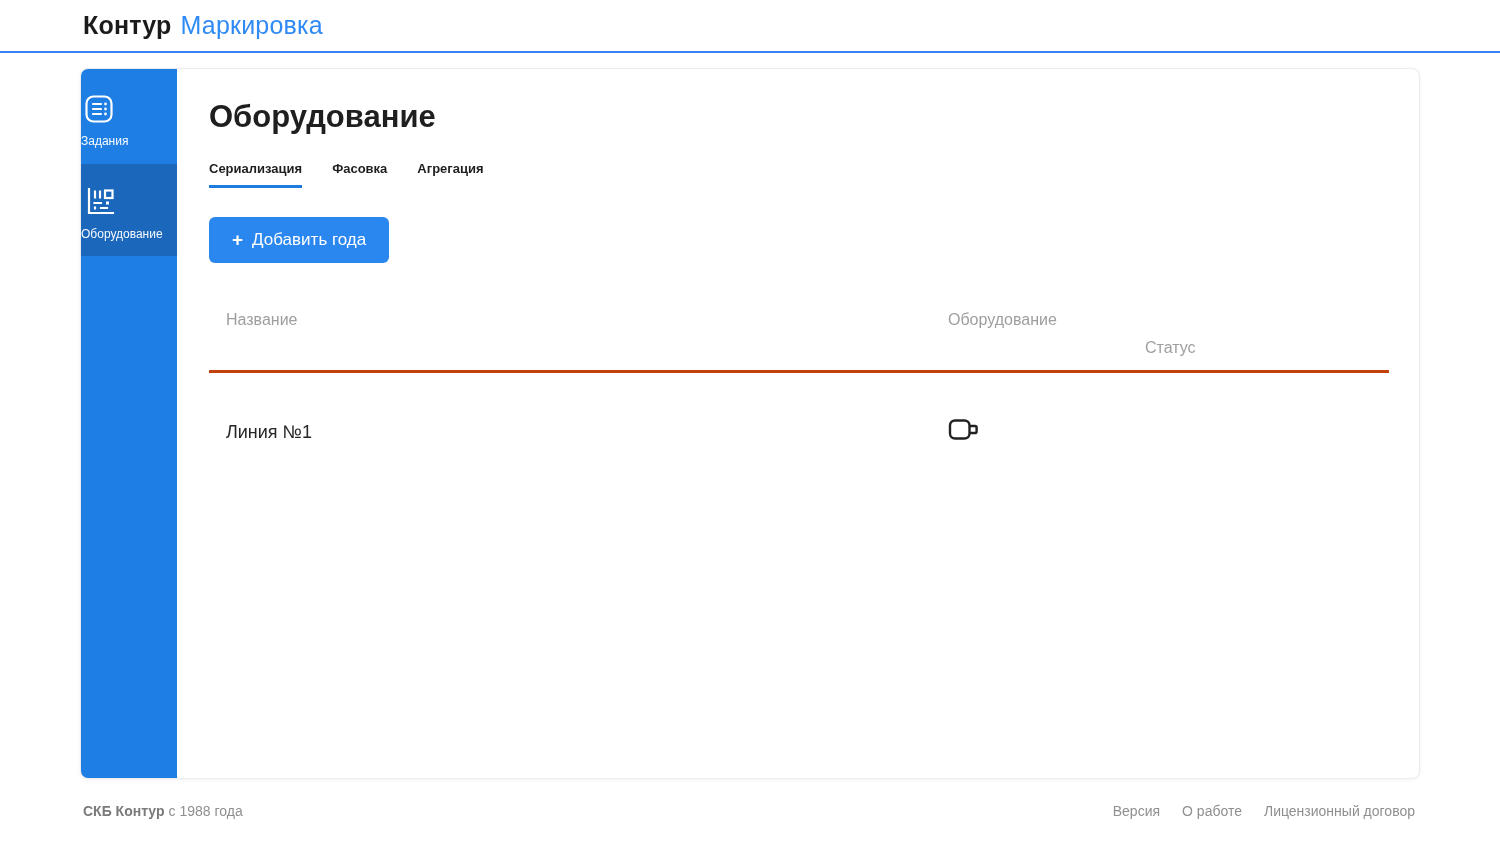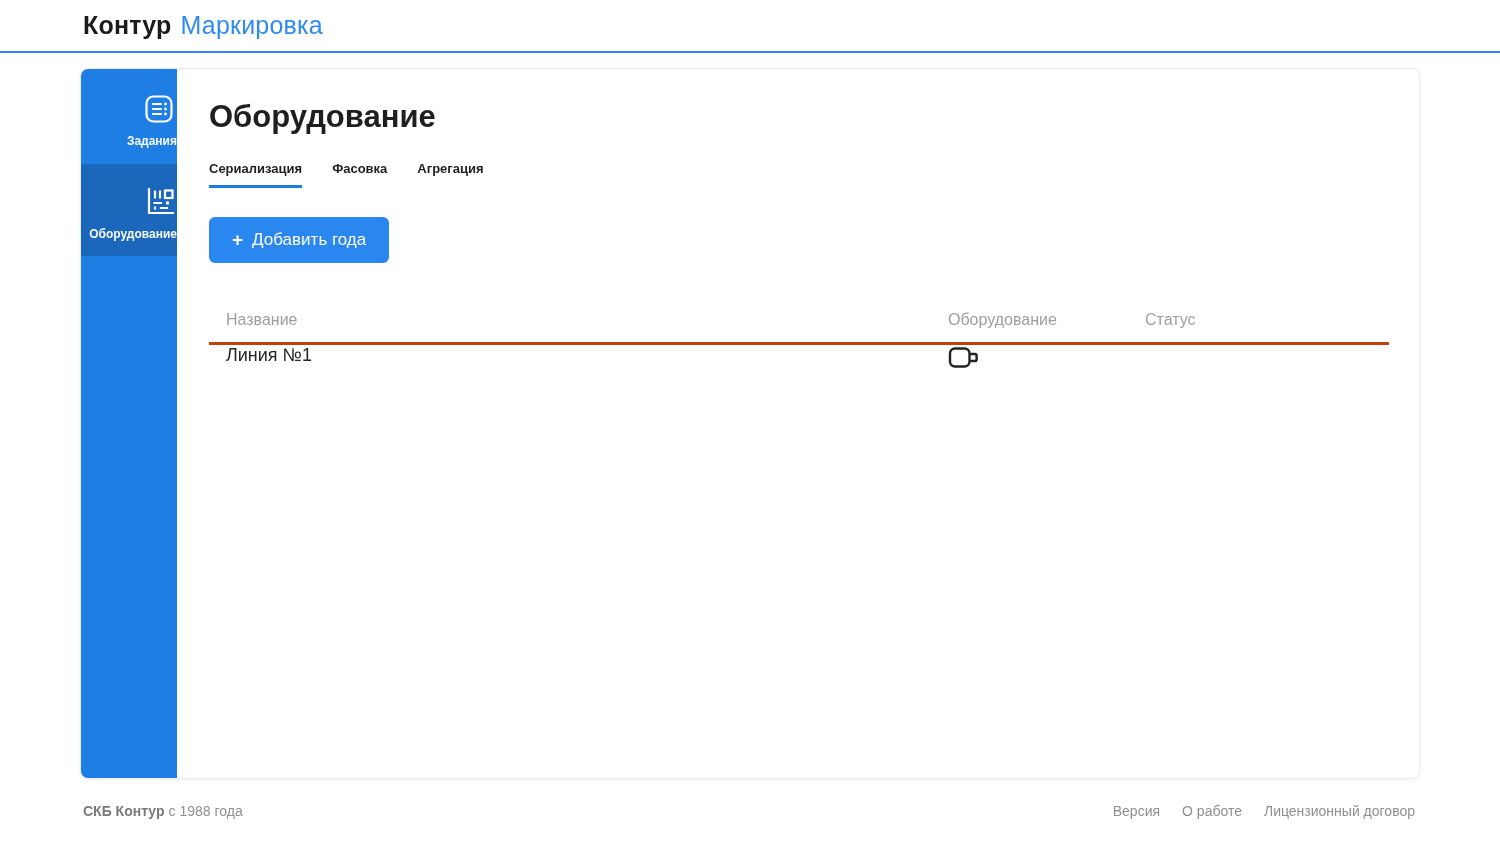--- a/index.html
+++ b/index.html
@@ -13,22 +13,22 @@
   .logo-k { font-weight:700; color:#1b1b1b; }
   .logo-m { font-weight:400; color:var(--logo-blue,#2f8af5); }
 
   
   .card { position:absolute; left:80px; top:68px; width:1340px; height:711px;
           background:#fff; border:1px solid #ececec; border-radius:8px;
           box-shadow:0 1px 4px rgba(0,0,0,.05); display:flex; overflow:hidden; }
 
   
   .sidebar { width:96px; flex:0 0 96px; background:var(--sidebar-blue,#1e7ee3); }
-  .nav-item { height:95px; display:flex; flex-direction:column; align-items:flex-end;
-              justify-content:center; cursor:pointer; padding-top:4px;font-weight:bold; }
+  .nav-item { height:95px; display:flex; flex-direction:column; align-items:flex-start;
+              justify-content:center; cursor:pointer; padding-top:4px; }
   .nav-item.active { height:92px; background:var(--sidebar-active-blue,#1a67bc); }
   .nav-icon { width:36px; height:36px; display:block; margin-bottom:8px; }
   .nav-label { font-size:12px; color:rgba(255,255,255,.96); line-height:1; }
 
   
   .content { flex:1; padding:24px 32px 0 32px; }
   .page-title { font-size:31px; font-weight:700; color:#1f1f1f; line-height:40px; margin-top:4px; }
 
   .tabs { display:flex; gap:30px; margin-top:24px; }
   .tab { font-size:13px; font-weight:700; color:#1f1f1f; padding-bottom:9px;
@@ -37,24 +37,24 @@
 
   .add-btn { margin-top:29px; height:46px; padding:0 23px; border:none; border-radius:6px;
              background:var(--accent-blue,#2b87f0); color:#fff; font-size:17px;
              font-family:inherit; display:flex; align-items:center; gap:9px; cursor:pointer; }
   .add-btn .plus { font-size:19px; font-weight:700; line-height:1; transform:translateY(-1px); }
 
   
   .table { margin-top:48px; width:1180px; }
   .thead { display:flex; border-bottom:3px solid #c2410c; padding-bottom:13px; }
   .th { font-size:16px; color:#9e9e9e; }
-  .trow { display:flex; align-items:flex-start; height:70px; cursor:pointer; }
+  .trow { display:flex; align-items:flex-end; height:70px; cursor:pointer; }
   .col-name  { width:723px; padding-left:17px; }
   .col-equip { width:197px; padding-left:16px; }
-  .col-status{ flex:1;      padding-left:16px; }
+  .col-status{ flex:1;      padding-left:16px;margin-top:28px; }
   .td { font-size:18px; color:#262626; }
   .cam-icon { width:32px; height:26px; display:block; }
   .status-cell { display:flex; align-items:center; gap:10px; }
   .dot { width:14px; height:14px; border-radius:50%; background:var(--status-green,#76b82a); flex:0 0 14px; }
 
   
   .footer { position:absolute; left:0; top:803px; width:1500px;
             display:flex; justify-content:space-between; align-items:center;
             padding:0 85px 0 83px; font-size:14px; color:#8f8f8f; }
   .f-company { font-weight:700; color:#7a7a7a; margin-right:4px; }

